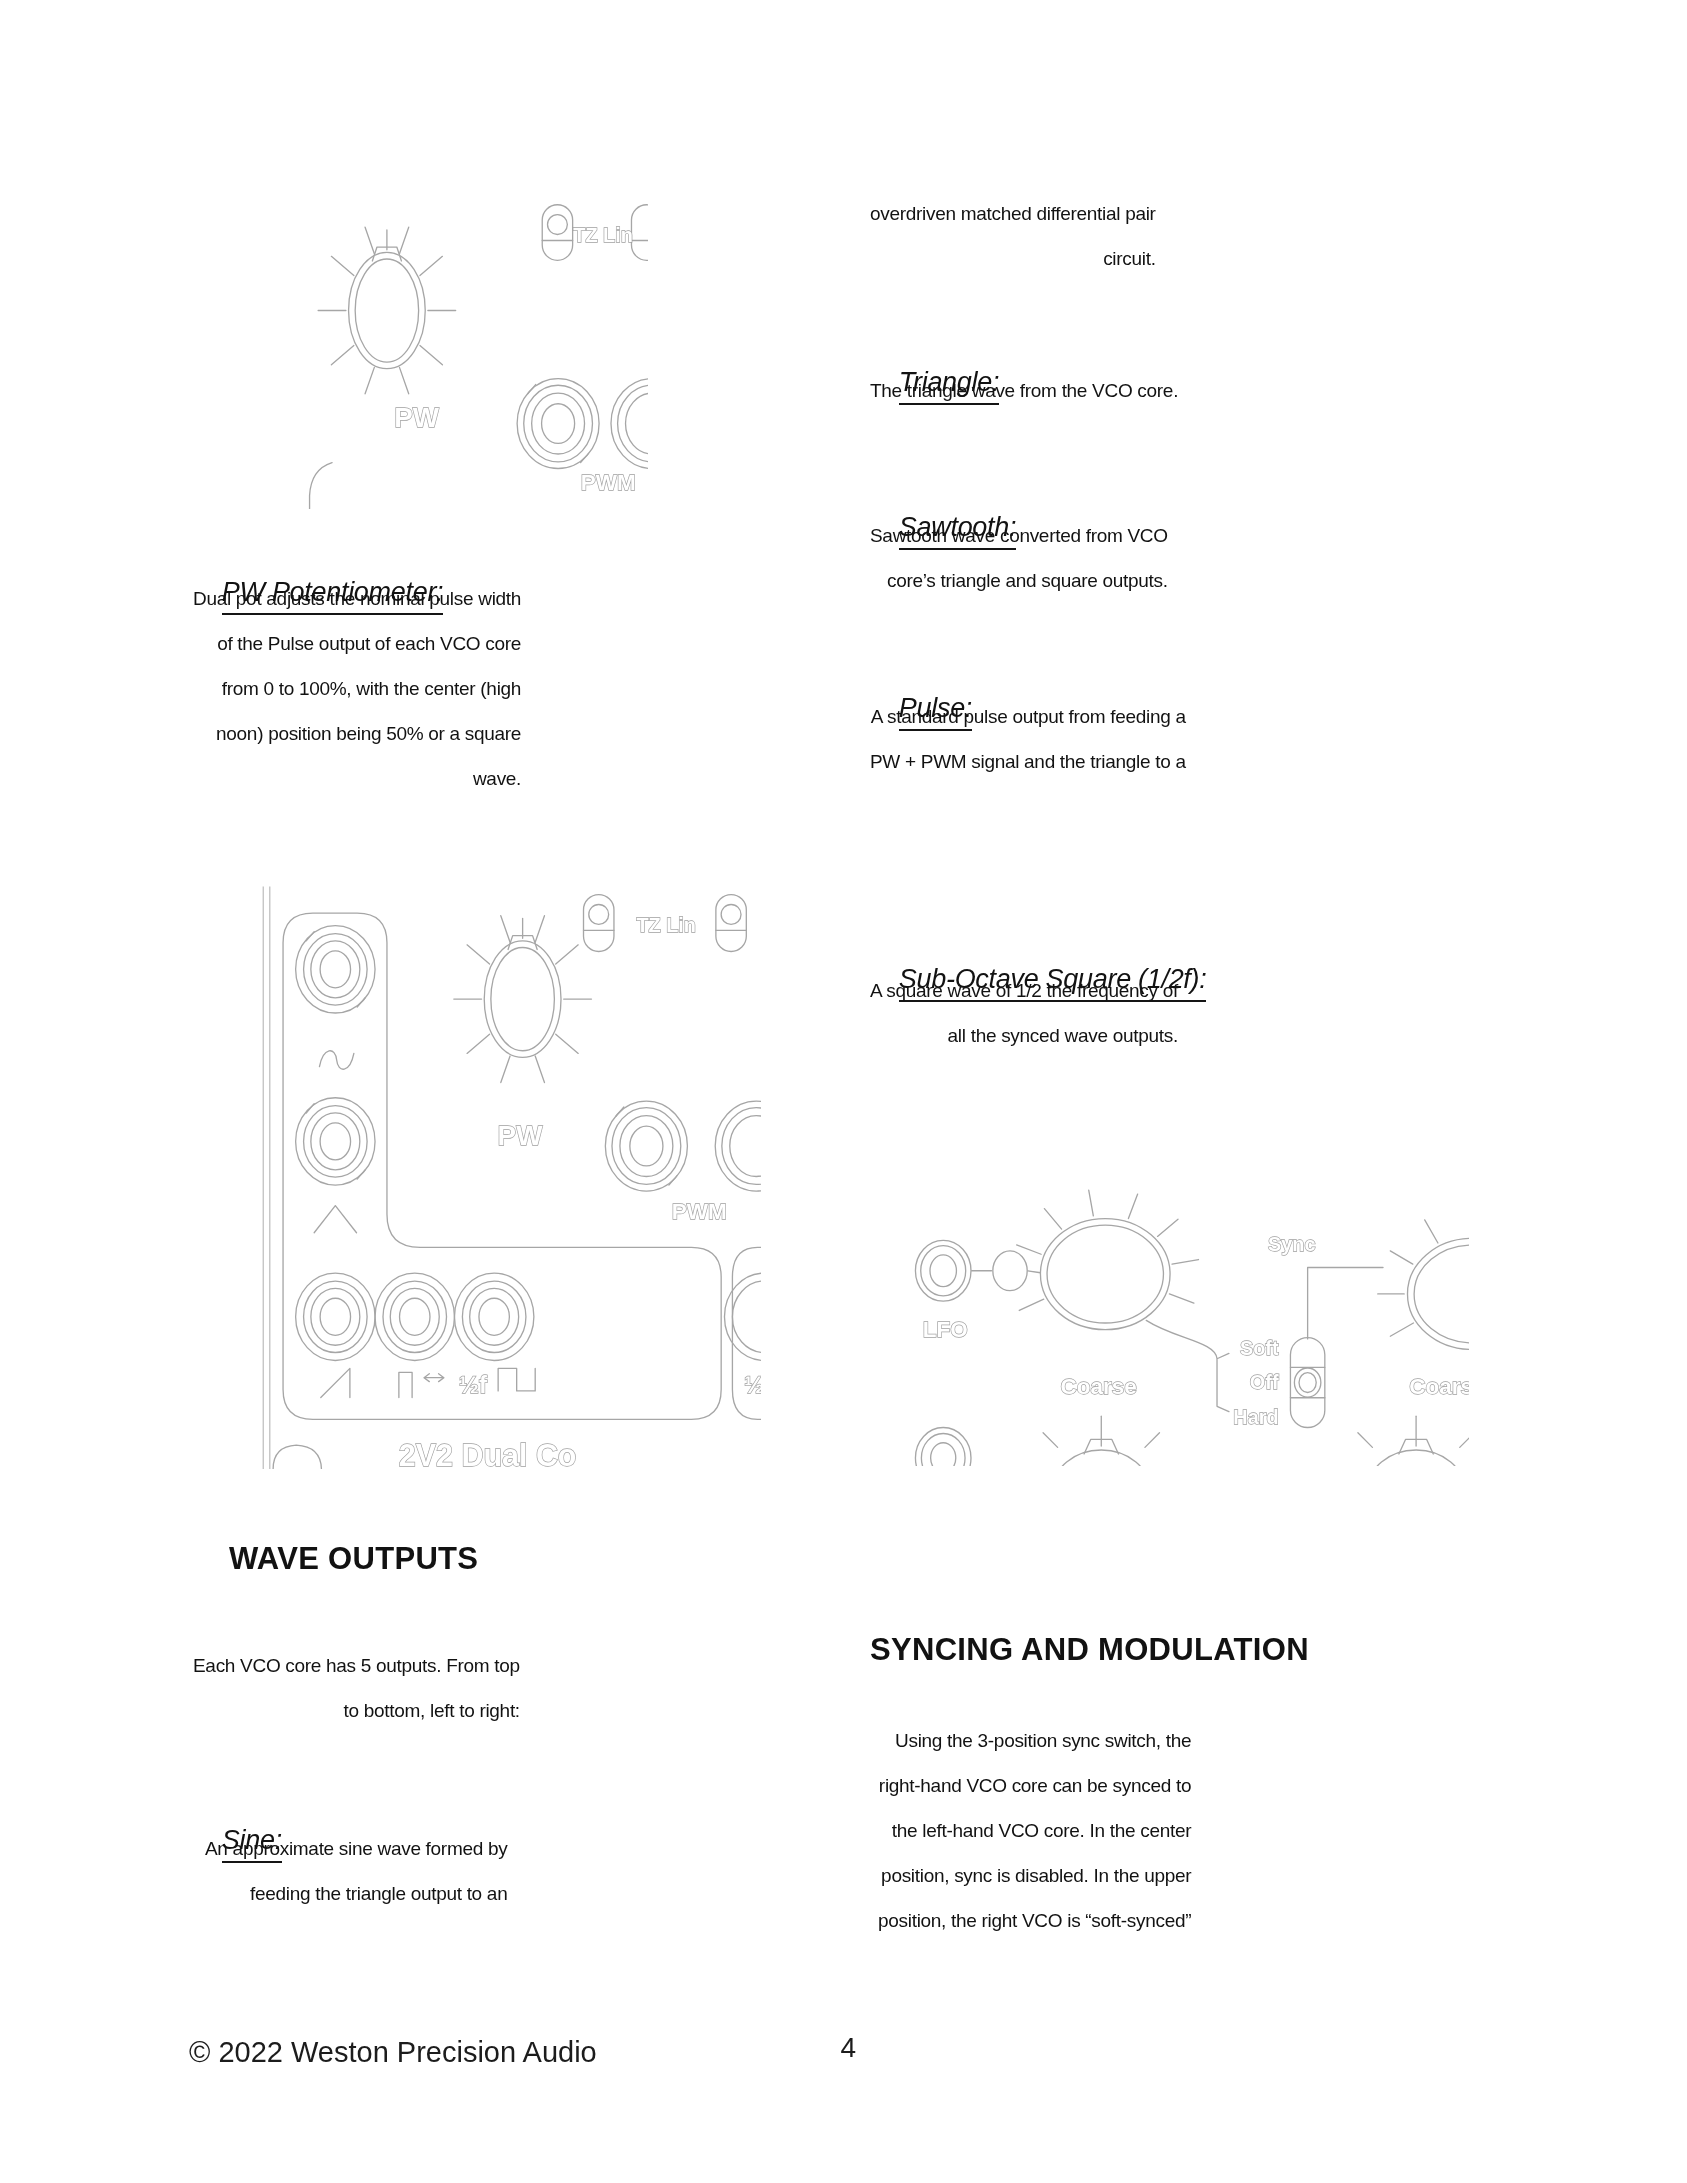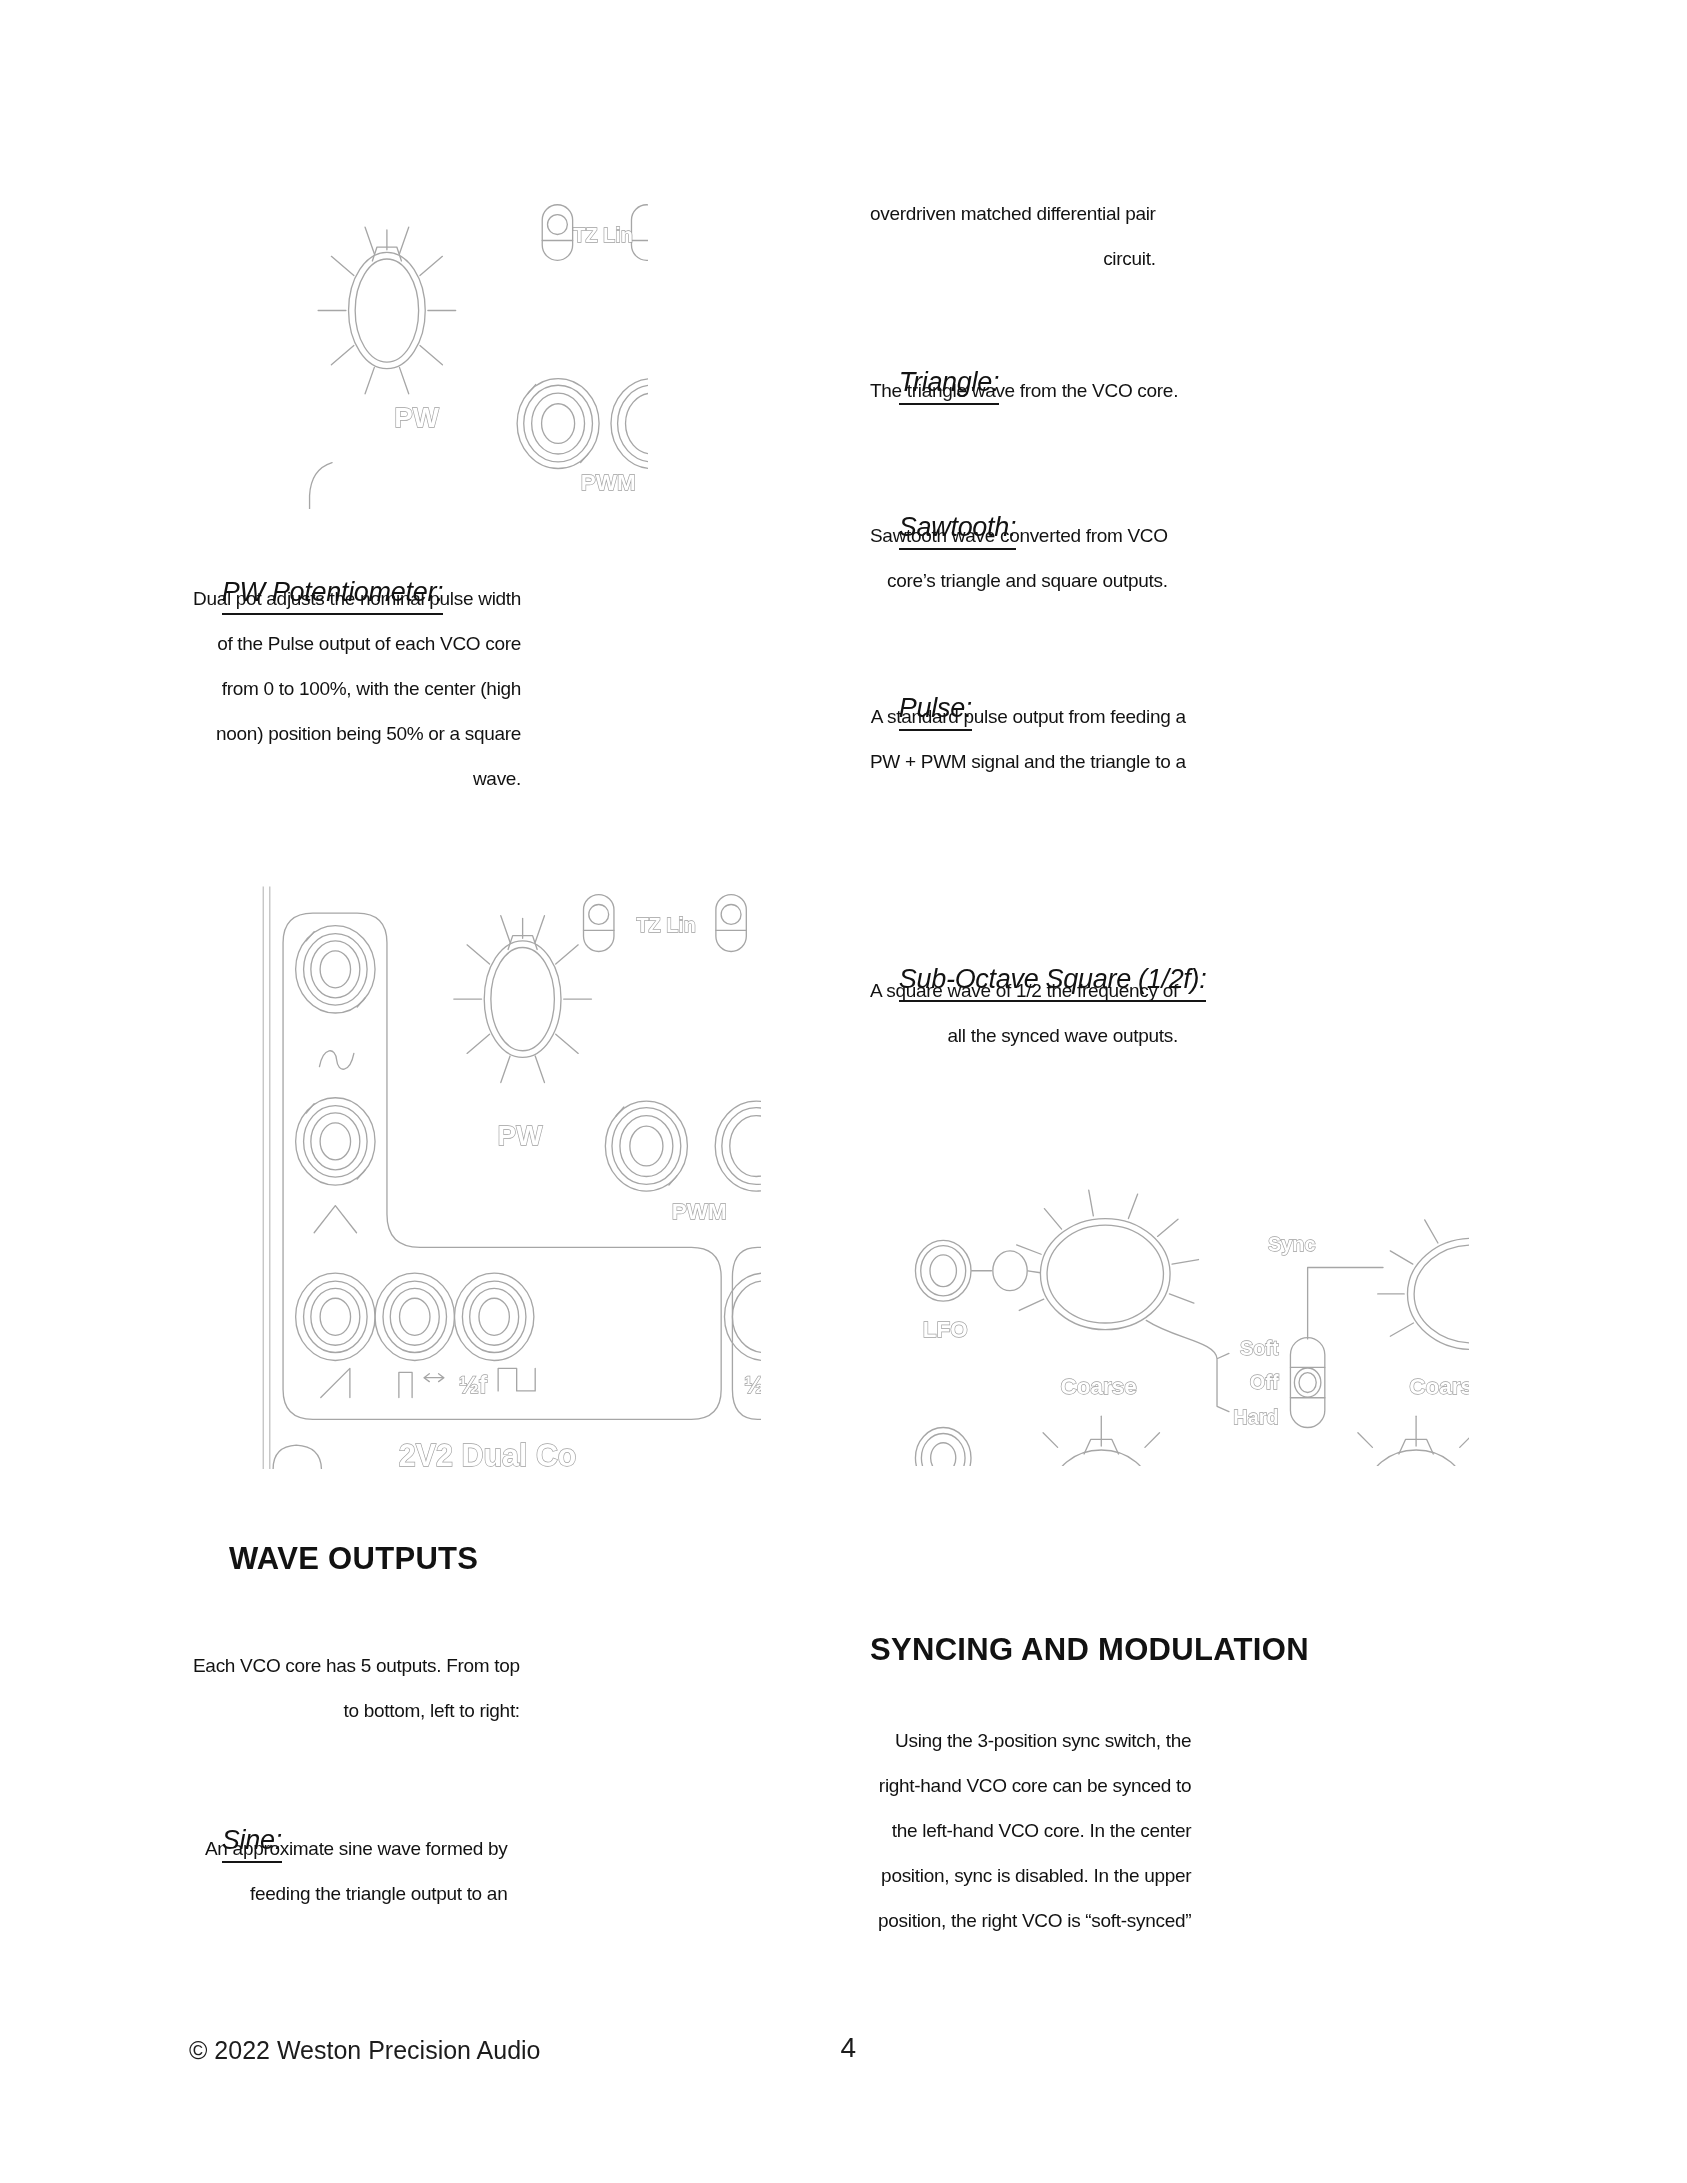--- a/index.html
+++ b/index.html
@@ -23,21 +23,21 @@
     font-size:27px;font-style:italic;letter-spacing:-0.3px;white-space:pre;
   }
   .subhead span{
     display:inline-block;border-bottom:2px solid #151515;padding-bottom:2px;
   }
   .bighead{
     position:absolute;height:37px;line-height:37px;
     font-size:31px;font-weight:bold;letter-spacing:0.3px;white-space:pre;
   }
   .footer-text{
-    position:absolute;font-size:25px;letter-spacing:0;color:#1c1c1c;white-space:pre;
+    position:absolute;font-size:29px;letter-spacing:0;color:#1c1c1c;white-space:pre;
   }
   .illus{position:absolute;}
   svg{display:block;overflow:hidden;}
   .art{stroke:#a6a6a6;stroke-width:2;fill:none;stroke-linecap:round;stroke-linejoin:round;}
   .art-thin{stroke:#b2b2b2;stroke-width:1.6;fill:none;}
   .art-label{
     fill:#ffffff;stroke:#a0a0a0;stroke-width:2;paint-order:stroke;
     font-weight:bold;font-family:"Liberation Sans",sans-serif;
   }
 </style>

